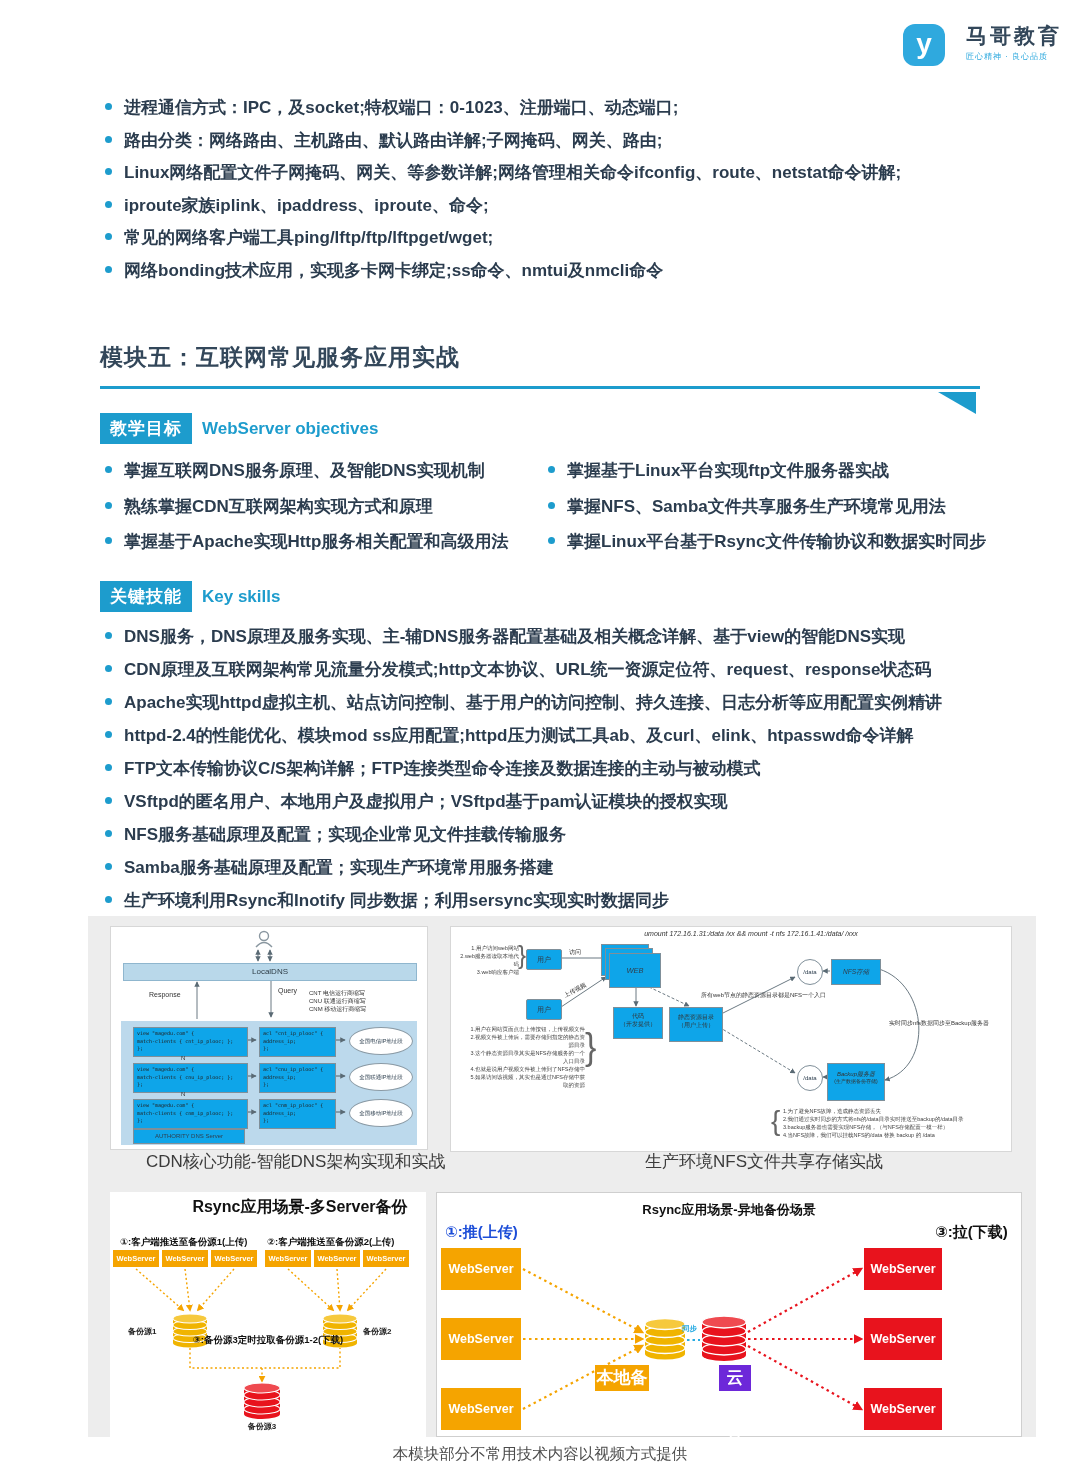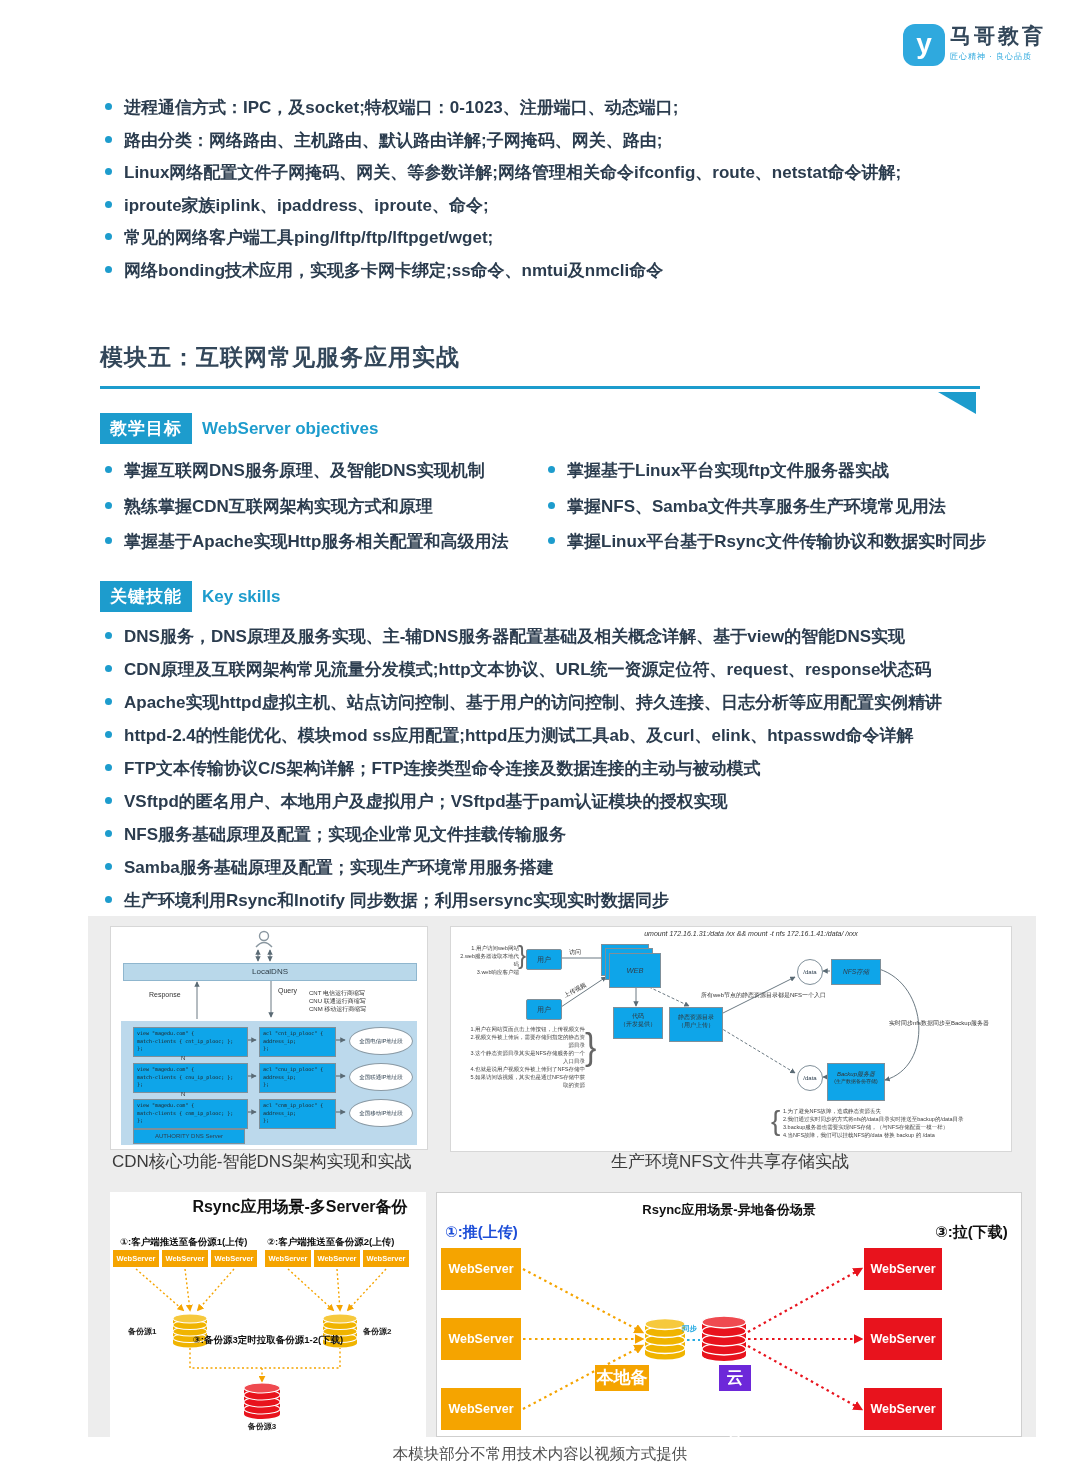--- a/index.html
+++ b/index.html
@@ -4,21 +4,21 @@
 <style>
   html,body{margin:0;padding:0;background:#fff;}
   .page{position:relative;width:1080px;height:1475px;background:#fff;overflow:hidden;
         font-family:"Liberation Sans","DejaVu Sans",sans-serif;color:#2f4050;}
   .abs{position:absolute;}
 
   
   .logo{position:absolute;left:903px;top:24px;display:flex;align-items:flex-start;}
   .logo-icon{width:42px;height:42px;border-radius:12px;background:#2fa9de;color:#fff;
              font-weight:bold;font-size:28px;text-align:center;line-height:40px;}
-  .logo-txt{margin-left:5px;}
+  .logo-txt{margin-left:21px;}
   .logo-brand{font-size:21px;font-weight:bold;color:#33475a;letter-spacing:3px;line-height:24px;}
   .logo-tag{font-size:8px;color:#2fa9de;letter-spacing:1px;margin-top:3px;}
 
   
   ul.blist{list-style:none;margin:0;padding:0;}
   ul.blist li{font-size:17px;font-weight:600;line-height:21px;color:#2b3c4e;white-space:nowrap;}
   .dot{display:inline-block;width:7px;height:7px;border-radius:50%;background:#1d9ccd;
        margin-right:12px;vertical-align:3px;}
   .intro li{margin-bottom:11.5px;}
   .skills-list li{margin-bottom:12px;}
@@ -31,21 +31,21 @@
            clip-path:polygon(0 0,100% 0,100% 100%);}
 
   .badge{display:inline-block;background:#1d9ccd;color:#fff;font-size:17px;font-weight:bold;
          padding:4px 10px;letter-spacing:1px;}
   .badge-en{color:#1d9ccd;font-size:17px;font-weight:bold;margin-left:10px;}
 
   
   .gray-panel{position:absolute;left:88px;top:916px;width:948px;height:521px;background:#ededed;}
   .card{position:absolute;background:#fff;}
   .bordered{border:1px solid #d7d7d7;}
-  .cap{font-size:17px;color:#3b3b3b;}
+  .cap{font-size:17px;color:#3b3b3b;margin-left:34px;}
 
   
   .t5{font-size:5.5px;line-height:8px;color:#444;}
   .t6{font-size:6px;line-height:8px;color:#333;}
   .t7{font-size:7px;color:#333;}
   .wbox{position:absolute;border:1px solid #7f8f99;background:#0ea5e9;}
   .cfg{font-family:"DejaVu Sans Mono",monospace;font-size:5px;line-height:7.5px;color:#222;
        text-align:left;padding:2px 0 0 3px;white-space:nowrap;}
   .ell{position:absolute;border:1px solid #8a9aa5;background:#fff;border-radius:50%;
        text-align:center;}

